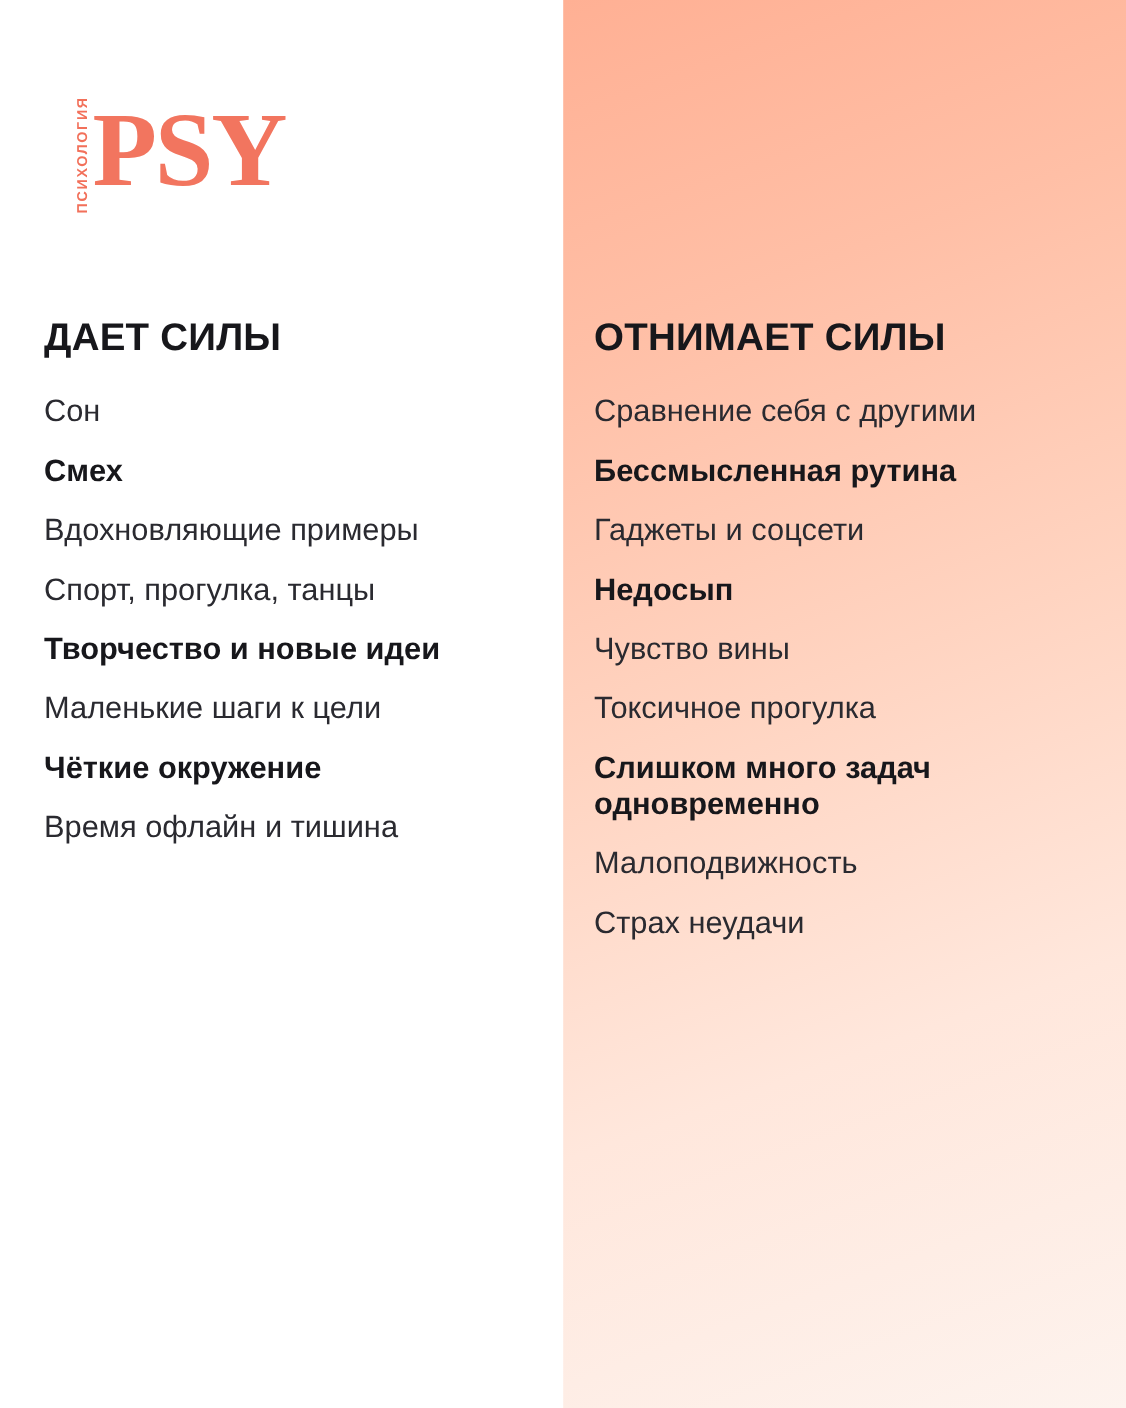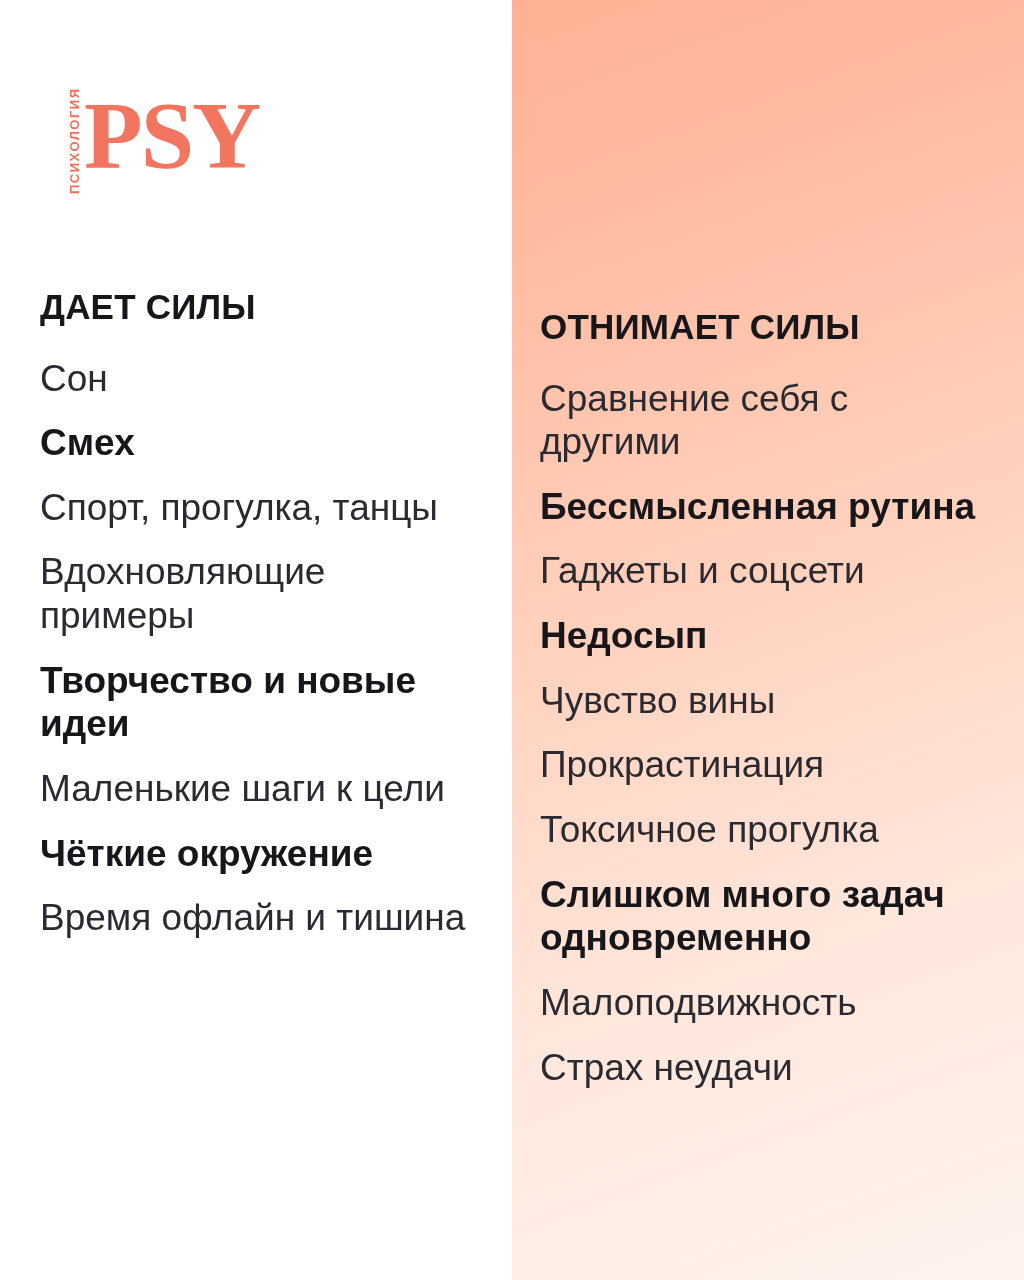--- a/index.html
+++ b/index.html
@@ -79,34 +79,33 @@
     box-sizing: border-box;
   }
   .col-left-inner {
     right: 24px;
     left: 40px;
   }
   .col-right-inner {
     left: 28px;
     right: 30px;
     text-align: left;
-    margin-top: 20px;
   }
 
   .col-title {
     font-size: 35px;
     font-weight: 700;
     color: #17171b;
     letter-spacing: 0.2px;
     line-height: 1.1;
     margin-bottom: 30px;
   }
 
   .item {
-    font-size: 37px;
+    font-size: 28px;
     color: #2a2a30;
     line-height: 1.18;
     margin-bottom: 21px;
     font-weight: 400;
     white-space: pre-line;
   }
   .item.bold {
     font-weight: 700;
     color: #17171b;
   }
@@ -121,41 +120,40 @@
     <div class="logo">
       <div class="logo-vertical">ПСИХОЛОГИЯ</div>
       <div class="logo-main">PSY</div>
     </div>
 
     <div class="col-inner col-left-inner">
       <div class="col-title">ДАЕТ СИЛЫ</div>
 
       <div class="item">Сон</div>
       <div class="item bold">Смех</div>
+      <div class="item">Вдохновляющие примеры</div>
       <div class="item">Спорт, прогулка, танцы</div>
-      <div class="item">Вдохновляющие примеры</div>
       <div class="item bold">Творчество и новые идеи</div>
       <div class="item">Маленькие шаги к цели</div>
       <div class="item bold">Чёткие окружение</div>
       <div class="item">Время офлайн и тишина</div>
     </div>
 
   </div>
 
   <div class="right-pane">
 
     <div class="col-inner col-right-inner">
       <div class="col-title">ОТНИМАЕТ СИЛЫ</div>
 
       <div class="item">Сравнение себя с другими</div>
       <div class="item bold">Бессмысленная рутина</div>
       <div class="item">Гаджеты и соцсети</div>
       <div class="item bold">Недосып</div>
       <div class="item">Чувство вины</div>
-      <div class="item">Прокрастинация</div>
       <div class="item">Токсичное прогулка</div>
       <div class="item bold">Слишком много задач
 одновременно</div>
       <div class="item">Малоподвижность</div>
       <div class="item">Страх неудачи</div>
     </div>
 
   </div>
 
 </div>

